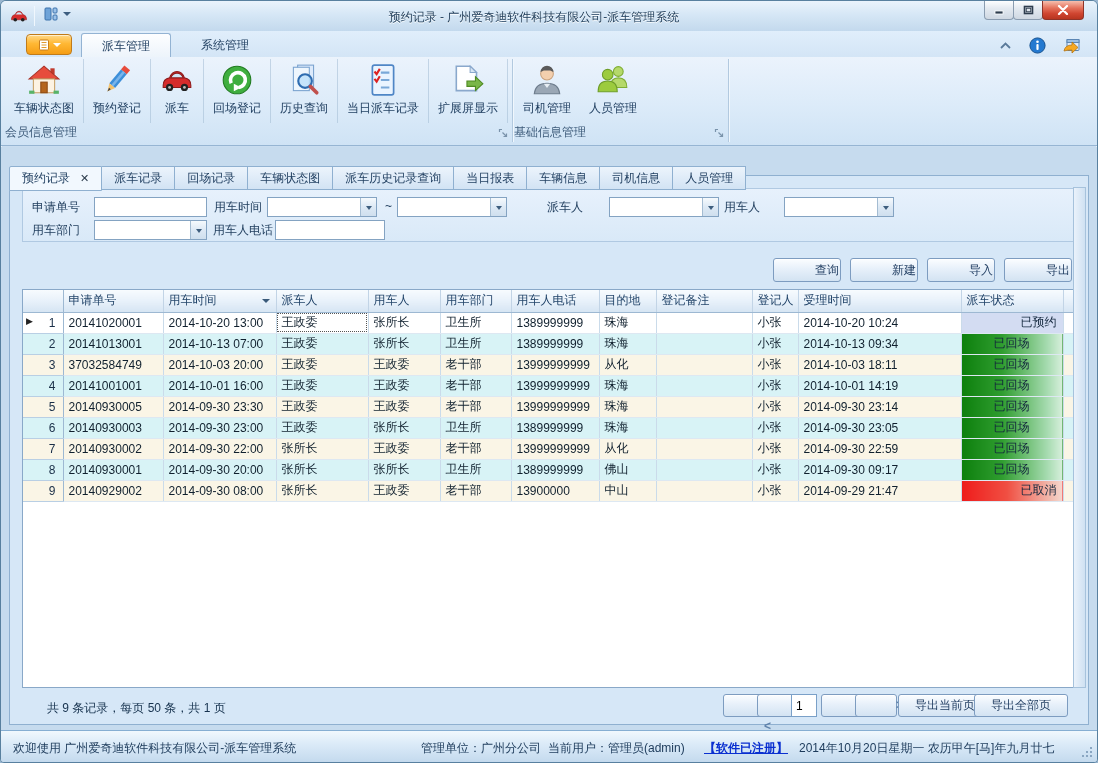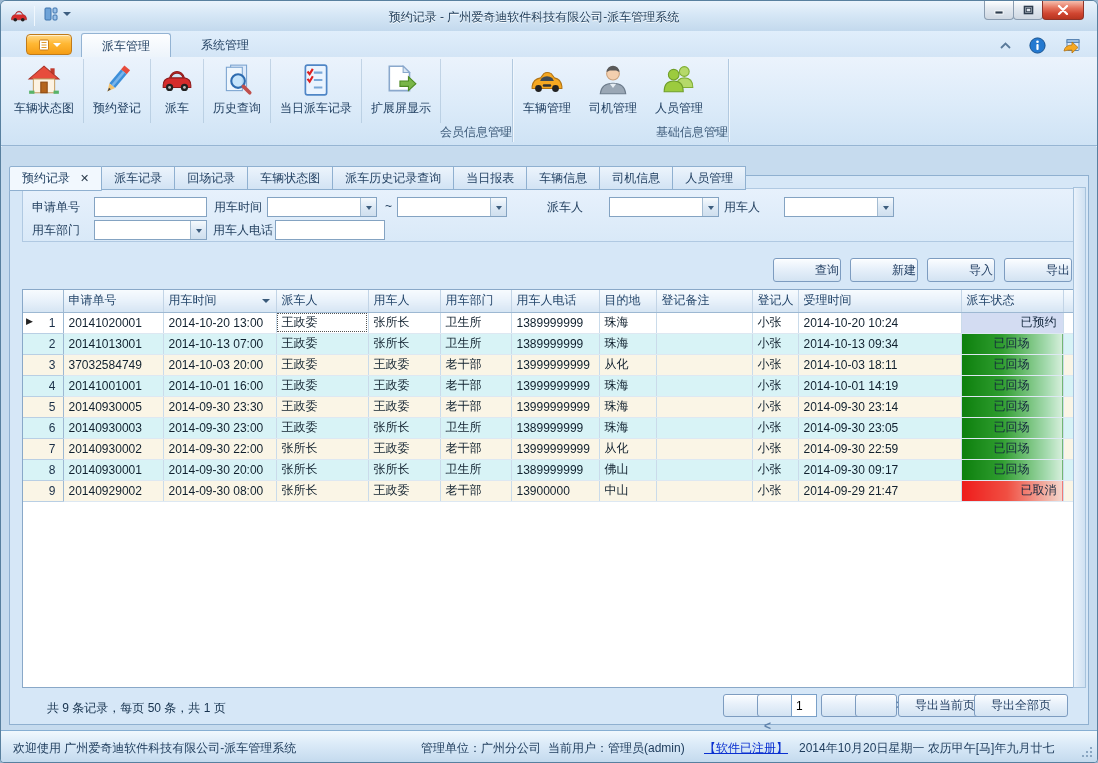--- a/index.html
+++ b/index.html
@@ -39,21 +39,21 @@
     background:linear-gradient(#ebf3fc,#dcebf9 55%,#cfe3f5);}
   .rgroup{position:absolute;top:2px;bottom:3px;border-right:1px solid #b2c9df;box-shadow:1px 0 0 #f0f7fd;}
   .rgroup.g1{left:4px;width:508px;}
   .rgroup.g2{left:513px;width:215px;}
   .rbtns{display:flex;height:64px;align-items:stretch;}
   .rbtn{display:flex;flex-direction:column;align-items:center;padding:2px 9px 0;color:#1d3c5e;cursor:default;
     border-right:1px solid rgba(162,188,212,.55);}
   .rbtn.nosep{border-right:none;}
   .rbtn .icn{margin:2px 0 3px;}
   .rbtn .lbl{white-space:nowrap;}
-  .rgroup-footer{position:absolute;left:0;right:0;bottom:1px;height:17px;text-align:right;color:#3d5b7a;}
+  .rgroup-footer{position:absolute;left:0;right:0;bottom:1px;height:17px;text-align:left;color:#3d5b7a;}
   .launcher{position:absolute;right:3px;bottom:3px;}
 
   
   .workspace{position:absolute;top:146px;left:0;right:0;bottom:32px;background:#c6dbee;}
   .doc-tabs{position:absolute;left:8px;top:19px;height:24px;display:flex;z-index:2;}
   .dtab{height:24px;line-height:22px;padding:0 12px;background:linear-gradient(#ecf4fc,#d2e3f4);
     border:1px solid #8fb0d0;border-left:none;color:#1d3c5e;white-space:nowrap;}
   .dtab:first-child{border-left:1px solid #8fb0d0;border-radius:2px 0 0 0;}
   .dtab.active{background:#f2f8fe;height:25px;}
   .dtab .close-x{margin-left:10px;color:#2a3a4a;font-weight:bold;font-size:11px;}
@@ -105,21 +105,21 @@
     font:12px "Liberation Sans","DejaVu Sans",sans-serif;}
   .xbtn{position:absolute;top:0;height:23px;line-height:21px;padding:0 16px;}
 
   .vscroll{position:absolute;right:2px;top:11px;bottom:36px;width:13px;border:1px solid #a6c2dc;
     background:linear-gradient(90deg,#eaf2fb,#cfe1f2);}
 
   
   .statusbar{position:absolute;left:0;right:0;bottom:0;height:32px;border-top:1px solid #86aed2;
     background:linear-gradient(#f1f8fd,#dcebf8 40%,#c4daee);}
   .sitem{position:absolute;top:9px;white-space:nowrap;color:#1c3a5a;}
-  .sitem.link{color:#0a2fd0;font-weight:normal;text-decoration:underline;}
+  .sitem.link{color:#0a2fd0;font-weight:bold;text-decoration:underline;}
   .grip{position:absolute;right:4px;bottom:4px;width:12px;height:12px;}
 </style>
 </head>
 <body>
 
 <div class="window">
 
   <div class="titlebar">
     <span class="icn app-icon">
       <svg width="18" height="15" viewBox="0 0 32 28">
@@ -246,20 +246,30 @@
                   <circle cx="23" cy="23" r="3.4" fill="#222"></circle>
                   <circle cx="9" cy="23" r="1.3" fill="#bbb"></circle>
                   <circle cx="23" cy="23" r="1.3" fill="#bbb"></circle>
                 </svg>
               </span>
               <div class="lbl">派车</div>
             </div>
             <div class="rbtn">
               <span class="icn">
                 <svg width="34" height="34" viewBox="0 0 32 32">
+                  <circle cx="16" cy="16" r="13" fill="#3fae3f" stroke="#1f7a1f"></circle>
+                  <path d="M10.5 19 a7 7 0 1 1 7 4" fill="none" stroke="#fff" stroke-width="3.4"></path>
+                  <polygon points="13,26.5 20,23 13,19.5" fill="#fff"></polygon>
+                </svg>
+              </span>
+              <div class="lbl">回场登记</div>
+            </div>
+            <div class="rbtn">
+              <span class="icn">
+                <svg width="34" height="34" viewBox="0 0 32 32">
                   <rect x="10" y="2" width="15" height="20" fill="#dceafb" stroke="#7aa3cf"></rect>
                   <rect x="6" y="4" width="15" height="22" fill="#eef6fd" stroke="#7aa3cf"></rect>
                   <circle cx="17" cy="17" r="6.4" fill="rgba(186,224,250,.8)" stroke="#2e6cb0" stroke-width="2"></circle>
                   <line x1="22" y1="22" x2="28" y2="28" stroke="#c0504d" stroke-width="3.4" stroke-linecap="round"></line>
                 </svg>
               </span>
               <div class="lbl">历史查询</div>
             </div>
             <div class="rbtn">
               <span class="icn">
@@ -287,32 +297,20 @@
           </div>
           <div class="rgroup-footer">会员信息管理</div>
           <span class="icn launcher">
             <svg width="11" height="11" viewBox="0 0 11 11">
               <path d="M1.5 4 v-2.5 h2.5 M4.5 4.5 l4 4 M8.5 5.5 v3 h-3" fill="none" stroke="#7a93ab" stroke-width="1.2"></path>
             </svg>
           </span>
         </div>
         <div class="rgroup g2">
           <div class="rbtns">
-            <div class="rbtn nosep">
-              <span class="icn">
-                <svg width="34" height="34" viewBox="0 0 32 32">
-                  <path d="M2 22 q1 -7 8 -8 l3 -4 q3 -2 7 0 l3 4 q6 1 7 8 l0 2 -28 0 z" fill="#f6a821" stroke="#b37413"></path>
-                  <path d="M11 14 q5 -3 10 0 l1.5 3 -13 0 z" fill="#3f4a55"></path>
-                  <circle cx="8" cy="24" r="3.2" fill="#222"></circle>
-                  <circle cx="24" cy="24" r="3.2" fill="#222"></circle>
-                  <rect x="12" y="20" width="8" height="2.4" rx="1.2" fill="#333"></rect>
-                </svg>
-              </span>
-              <div class="lbl">车辆管理</div>
-            </div>
             <div class="rbtn nosep">
               <span class="icn">
                 <svg width="34" height="34" viewBox="0 0 32 32">
                   <circle cx="16" cy="10" r="6" fill="#f3cfae" stroke="#caa27e"></circle>
                   <path d="M10 8.5 a6 6 0 0 1 12 0 l-3 -1.5 -6 0 z" fill="#5a5a5a"></path>
                   <path d="M4 29 q1 -10 12 -10 q11 0 12 10 z" fill="#9aa7b5" stroke="#6e7d8d"></path>
                   <path d="M13 19.5 l3 4 3 -4" fill="#e8eef4"></path>
                 </svg>
               </span>
               <div class="lbl">司机管理</div>

